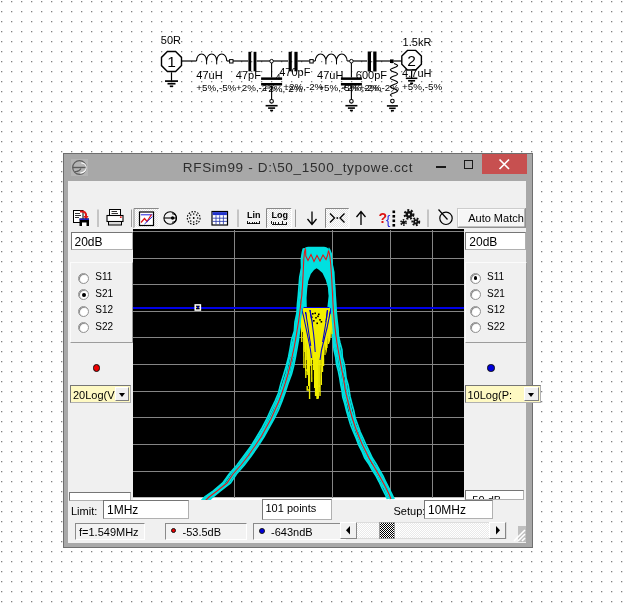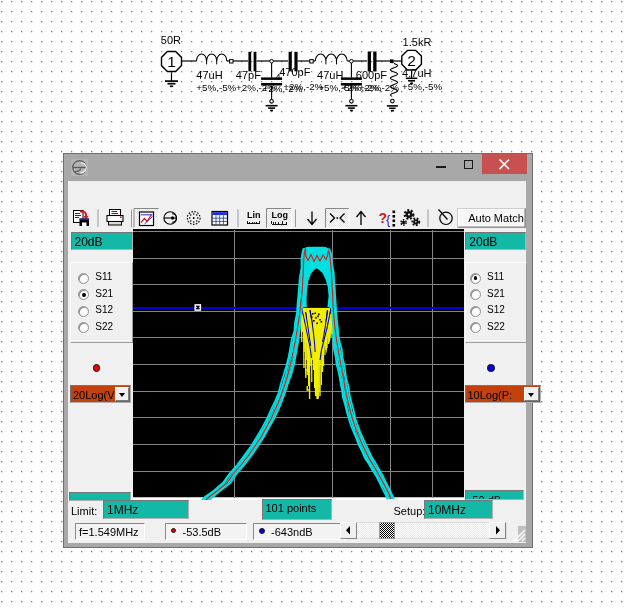--- a/index.html
+++ b/index.html
@@ -18,30 +18,30 @@
   font-size:13.5px; color:#2e2e2e; letter-spacing:0.68px; }
 .minbtn { position:absolute; left:372px; top:12.2px; width:9.5px; height:2px; background:#1a1a1a; }
 .maxbtn { position:absolute; left:399.5px; top:6.3px; width:9px; height:9px; border:1.4px solid #1a1a1a; }
 .closebtn { position:absolute; left:418px; top:-0.5px; width:44.5px; height:20.8px; background:#c75050; }
 #content { position:absolute; left:4.3px; top:26.5px; width:458.2px; height:362.7px; background:#f0f0f0; }
 #menubar { position:absolute; left:4.3px; top:26.5px; width:458.2px; height:24px; background:#fff;
   border-bottom:1px solid #dadada; }
 #menubar span { position:absolute; top:6px; font-size:11.5px; color:#000; }
 .toolbar-svg { position:absolute; left:0; top:50.5px; }
 .plot { position:absabsolute; }
-.inputbox { position:absolute; background:#14b8a6; border:1px solid #767676;
+.inputbox { position:absolute; background:#ffffff; border:1px solid #767676;
   border-bottom-color:#b0b0b0; border-right-color:#b0b0b0;
   font-size:12px; color:#000; padding:2px 0 0 3px; overflow:hidden; white-space:nowrap; }
 .groupbox { position:absolute; border:1px solid; border-color:#fbfbfb #9c9c9c #9c9c9c #fbfbfb; }
 .radio { position:absolute; width:11px; height:11px; border-radius:50%; background:#fff;
   border:1px solid #919191; box-shadow: inset 0.8px 0.8px 0.8px #777; }
 .rdot { position:absolute; left:2.6px; top:2.6px; width:3.8px; height:3.8px; border-radius:50%; background:#000; }
 .rlab { position:absolute; font-size:10px; color:#000; }
 .cdot { position:absolute; width:7.4px; height:7.4px; border-radius:50%; border:1.1px solid #111; }
-.combo { position:absolute; background:#c2410c; border:1px solid #767676;
+.combo { position:absolute; background:#fef9c3; border:1px solid #767676;
   border-bottom-color:#b0b0b0; border-right-color:#b0b0b0;
   font-size:11px; padding-top:2.5px; padding-left:2px; overflow:hidden; white-space:nowrap; }
 .combobtn { position:absolute; right:1px; top:1px; bottom:1px; width:14.5px; background:#f0f0f0;
   border:1px solid #fff; border-bottom-color:#7f7f7f; border-right-color:#7f7f7f; }
 .combobtn:after { content:""; position:absolute; left:3px; top:5px; border:3.6px solid transparent;
   border-top:4.2px solid #000; }
 .slabel { position:absolute; font-size:11px; color:#000; }
 .statpanel { position:absolute; top:368.5px; height:17px; background:#f3f3f3;
   border:1px solid #8a8a8a; border-bottom-color:#fff; border-right-color:#fff;
   font-size:11px; padding:2px 0 0 3px; white-space:nowrap; }
@@ -142,20 +142,21 @@
 <div id="win">
 
   <svg width="17" height="17" viewBox="0 0 17 17" style="position:absolute;left:6.5px;top:5px">
 <rect width="17" height="17" fill="#b4b4b4"></rect>
 <circle cx="8.5" cy="8.5" r="6.8" fill="none" stroke="#5c5c5c" stroke-width="1.2"></circle>
 <line x1="1.7" y1="8.5" x2="15.3" y2="8.5" stroke="#5c5c5c" stroke-width="1.4"></line>
 <path d="M15.3,8.5 a5,5 0 0 0 -5,-4.7" fill="none" stroke="#fff" stroke-width="1.2"></path>
 <path d="M15.3,8.5 a6,6 0 0 1 -6,5.6" fill="none" stroke="#fff" stroke-width="1.2"></path>
 <path d="M4,12.5 a6,6 0 0 0 6,-3" fill="none" stroke="#5c5c5c" stroke-width="1.1"></path>
 </svg>
+  <div class="titletext">RFSim99 - D:\50_1500_typowe.cct</div>
   <div class="minbtn"></div>
   <div class="maxbtn"></div>
   <div class="closebtn"><svg width="44.5" height="21" viewBox="0 0 44.5 21">
         <path d="M17.5,5.5 L27,15 M27,5.5 L17.5,15" stroke="#fff" stroke-width="1.7" fill="none"></path>
       </svg></div>
   <div id="content"></div>
   <svg class="toolbar-svg" width="463" height="25" viewBox="64 204 463 25">
 <defs>
 <pattern id="dith" width="2" height="2" patternUnits="userSpaceOnUse">
  <rect width="2" height="2" fill="#e3e3e3"></rect>

